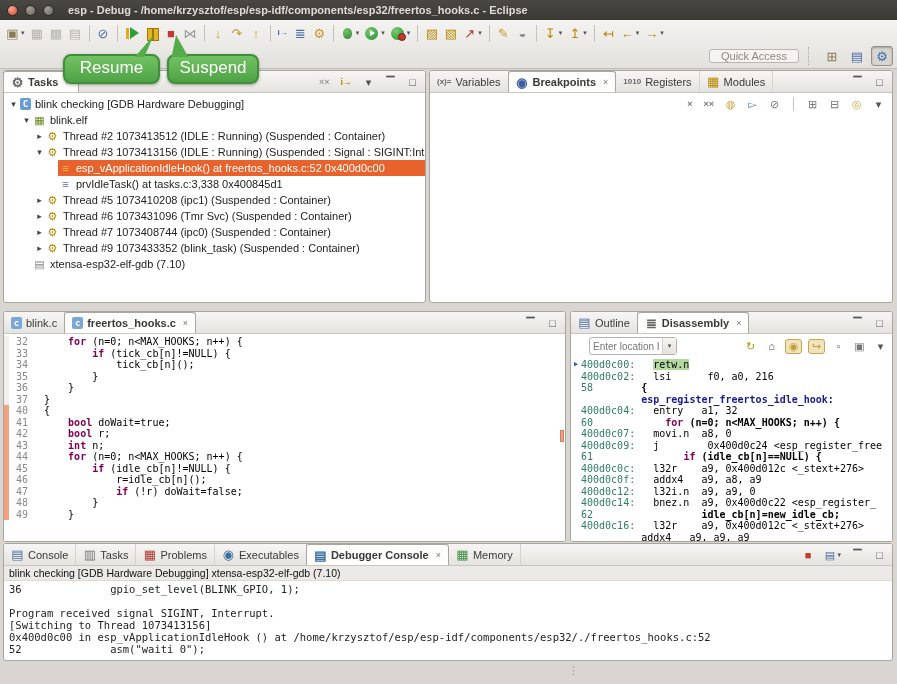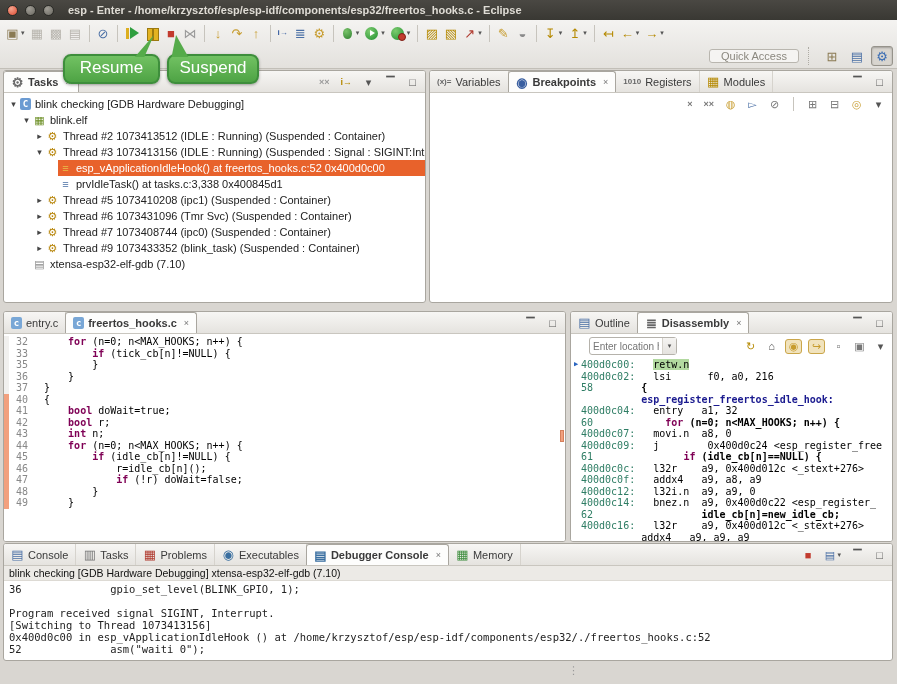--- a/index.html
+++ b/index.html
@@ -108,21 +108,21 @@
 </style>
 </head>
 <body>
 
 <div class="window">
 
   <div class="titlebar">
     <span class="winbtn close"></span>
     <span class="winbtn min"></span>
     <span class="winbtn max"></span>
-    <span class="titletext">esp - Enter - /home/krzysztof/esp/esp-idf/components/esp32/freertos_hooks.c - Eclipse</span>
+    <span class="titletext">esp - Debug - /home/krzysztof/esp/esp-idf/components/esp32/freertos_hooks.c - Eclipse</span>
   </div>
 
   <div class="topchrome">
     <div class="tbrow" id="main-toolbar">
         <span class="tb-btn">
           <span class="glyph-ic" style="color: rgb(138, 122, 82);">▣</span>
           <span class="dd">▾</span>
         </span>
         <span class="tb-btn dis">
           <span class="glyph-ic" style="color: rgb(85, 85, 85);">▦</span>
@@ -429,40 +429,41 @@
         </span>
       </div>
     <div style="height:160px"></div>
   </div>
 
   <div class="panel" style="left:3px;top:311px;width:563px;height:231px">
     <div class="tabstrip">
       <span id="editor-tabs" style="display:flex">
           <div class="tab">
             <span class="box-ic" style="background: rgb(121, 167, 214);">c</span>
-            <span class="tlabel">entry.c</span>
+            <span class="tlabel">blink.c</span>
           </div>
           <div class="tab active">
             <span class="box-ic" style="background: rgb(121, 167, 214);">c</span>
             <span class="tlabel">freertos_hooks.c</span>
             <span class="tclose">×</span>
           </div>
         </span>
       <span class="hdrctl" id="editor-hdr-icons">
           <span class="vbtn">
             <span class="glyph-ic" style="color: rgb(85, 85, 85);">▔</span>
           </span>
           <span class="vbtn">
             <span class="glyph-ic" style="color: rgb(85, 85, 85);">□</span>
           </span>
         </span>
     </div>
     <div class="edcontent" id="editor-content">
         <div class="eline"><span class="annot"></span><span class="lnum">32</span><span class="fold"></span><span class="code">    <span class="kw">for</span> (n=0; n&lt;MAX_HOOKS; n++) {</span></div>
         <div class="eline"><span class="annot"></span><span class="lnum">33</span><span class="fold"></span><span class="code">        <span class="kw">if</span> (tick_cb[n]!=NULL) {</span></div>
+        <div class="eline"><span class="annot"></span><span class="lnum">34</span><span class="fold"></span><span class="code">            tick_cb[n]();</span></div>
         <div class="eline"><span class="annot"></span><span class="lnum">35</span><span class="fold"></span><span class="code">        }</span></div>
         <div class="eline"><span class="annot"></span><span class="lnum">36</span><span class="fold"></span><span class="code">    }</span></div>
         <div class="eline"><span class="annot"></span><span class="lnum">37</span><span class="fold"></span><span class="code">}</span></div>
         <div class="eline"><span class="annot changed"></span><span class="lnum">40</span><span class="fold"></span><span class="code">{</span></div>
         <div class="eline"><span class="annot changed"></span><span class="lnum">41</span><span class="fold"></span><span class="code">    <span class="kw">bool</span> doWait=true;</span></div>
         <div class="eline"><span class="annot changed"></span><span class="lnum">42</span><span class="fold"></span><span class="code">    <span class="kw">bool</span> r;</span></div>
         <div class="eline"><span class="annot changed"></span><span class="lnum">43</span><span class="fold"></span><span class="code">    <span class="kw">int</span> n;</span></div>
         <div class="eline"><span class="annot changed"></span><span class="lnum">44</span><span class="fold"></span><span class="code">    <span class="kw">for</span> (n=0; n&lt;MAX_HOOKS; n++) {</span></div>
         <div class="eline"><span class="annot changed"></span><span class="lnum">45</span><span class="fold"></span><span class="code">        <span class="kw">if</span> (idle_cb[n]!=NULL) {</span></div>
         <div class="eline"><span class="annot changed"></span><span class="lnum">46</span><span class="fold"></span><span class="code">            r=idle_cb[n]();</span></div>

